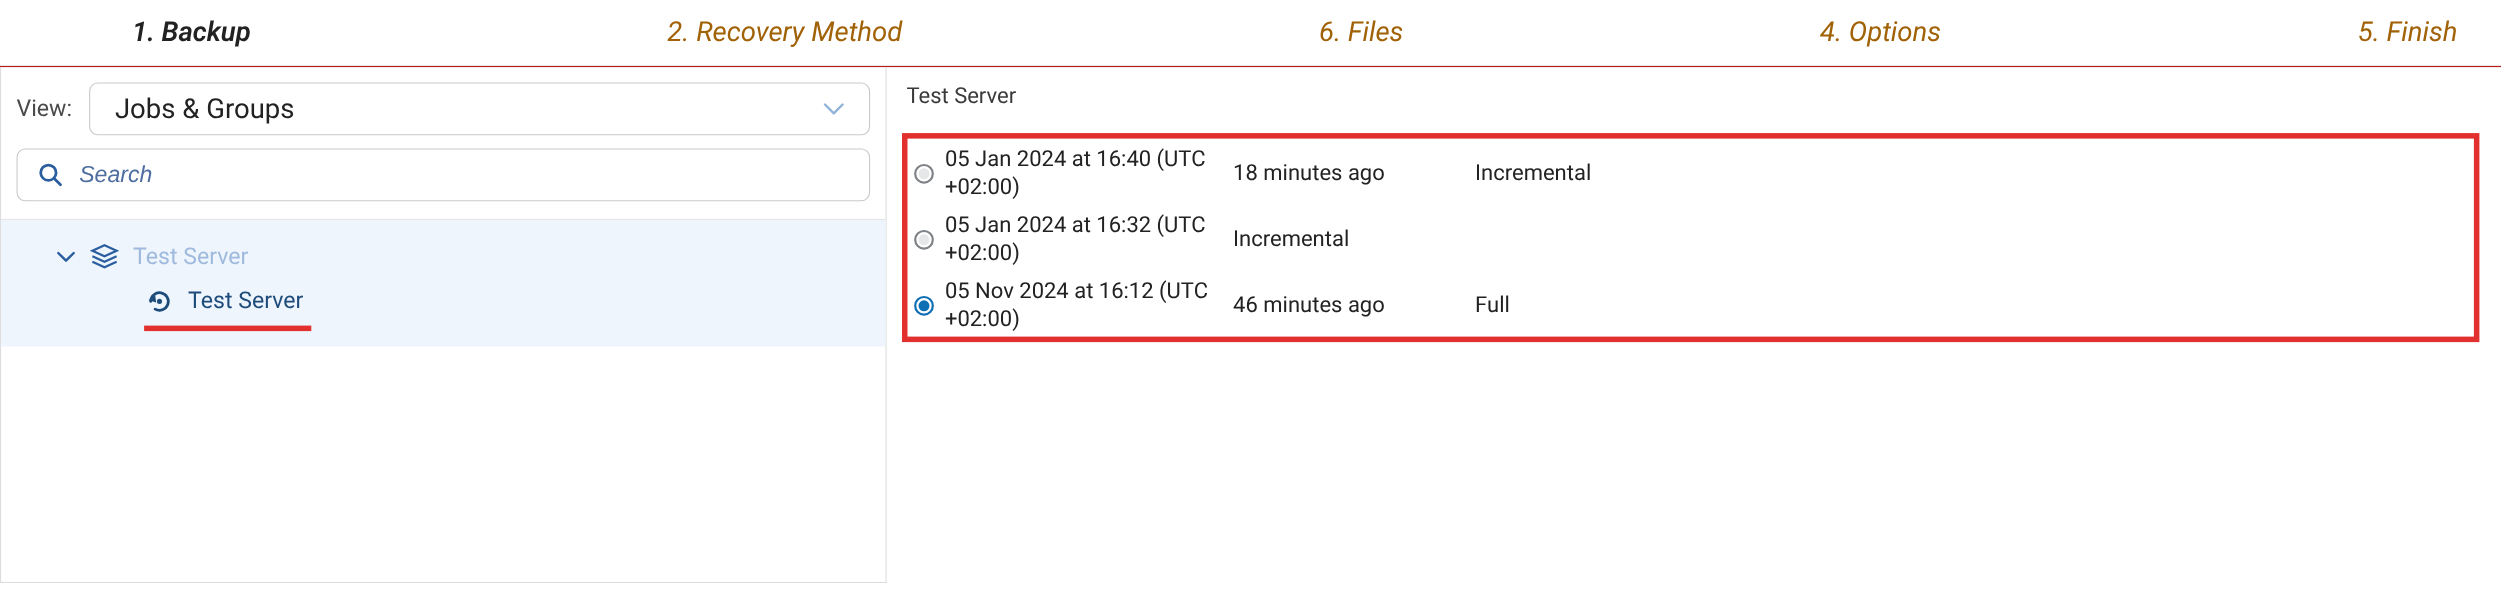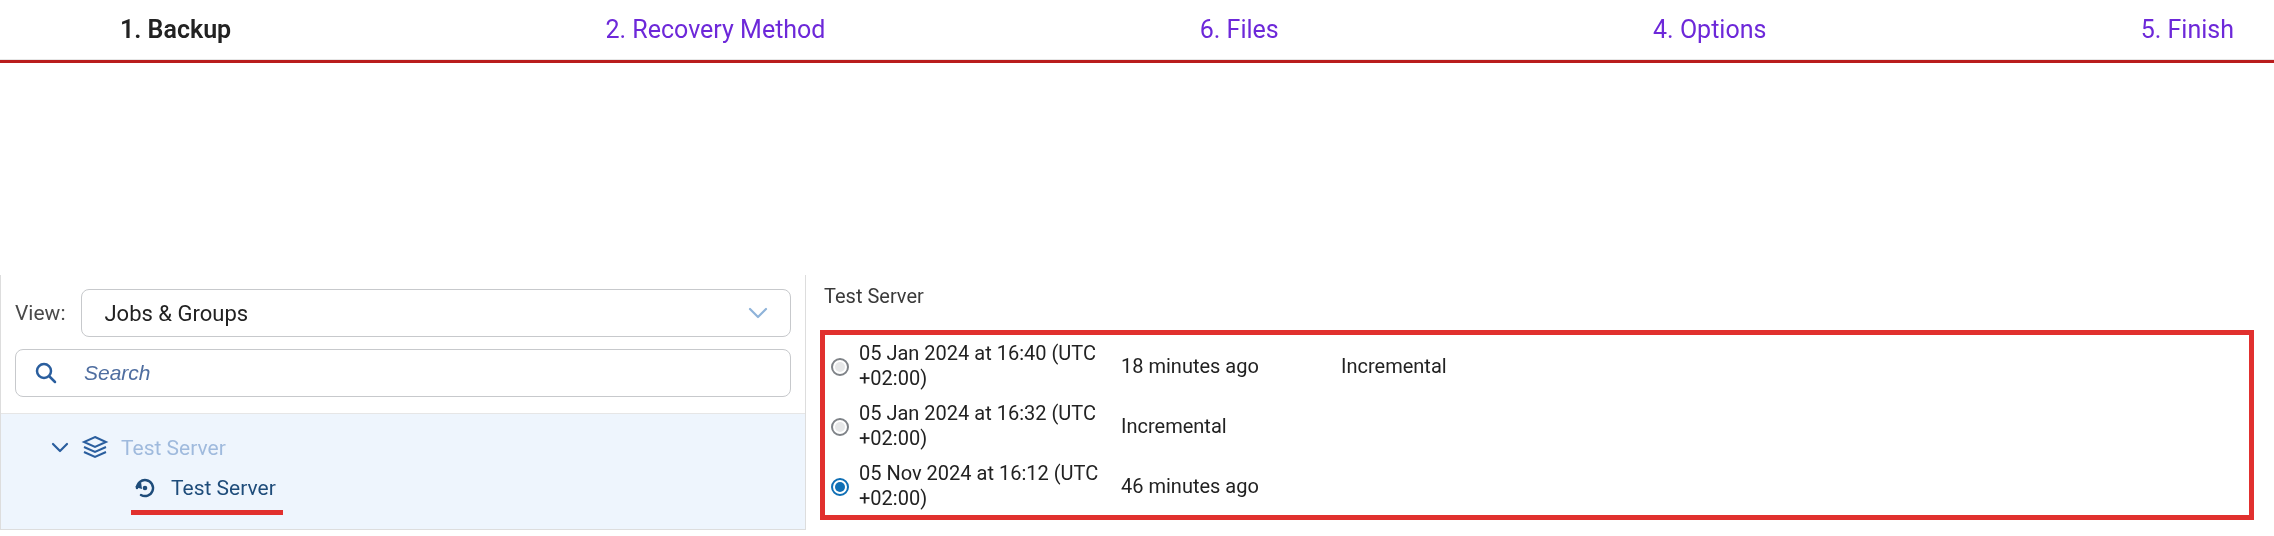--- a/index.html
+++ b/index.html
@@ -7,36 +7,36 @@
     margin: 0; padding: 0;
     font-family: -apple-system, BlinkMacSystemFont, "Segoe UI", Roboto, Helvetica, Arial, sans-serif;
     background: #fff;
     color: #222;
   }
   .wizard-steps {
     display: flex;
     padding: 15px 40px 15px 120px;
     justify-content: space-between;
     border-bottom: 1px solid #e6e6e6;
+    font-style: italic;
   }
   .wizard-step {
     font-size: 25px;
-    color: #6d28d9;
+    color: #a16207;
     font-weight: 400;
     cursor: pointer;
   }
   .wizard-step.active {
     color: #222;
     font-weight: 600;
   }
   .main-area {
     display: flex;
     height: 470px;
-    border-top: 3px solid #b91c1c;
-    align-items: flex-end;
+    border-top: 1px solid #b91c1c;
   }
   .left-pane {
     width: 806px;
     border: 1px solid #ddd;
     border-top: none;
     display: flex;
     flex-direction: column;
     padding-top: 10px;
   }
   .view-row {
@@ -52,32 +52,32 @@
   .select {
     flex: 1;
     border: 1px solid #c7c9cc;
     border-radius: 8px;
     height: 48px;
     display: flex;
     align-items: center;
     justify-content: space-between;
     padding: 0 22px 0 22px;
     background: #fff;
-    font-size: 22px;
+    font-size: 25px;
     color: #222;
     cursor: pointer;
   }
   .search-row { padding: 0 14px 0 14px; }
   .search-wrap {
     border: 1px solid #c7c9cc;
     border-radius: 8px;
     height: 48px;
     display: flex;
     align-items: center;
-    gap: 24px;
+    gap: 12px;
     padding: 0 18px;
     background: #fff;
   }
   .search-input {
     border: none;
     outline: none;
     font-size: 21px;
     font-style: italic;
     color: #4f6ea0;
     flex: 1;
@@ -242,18 +242,19 @@
       <div class="rp-row">
         <div class="radio unselected"></div>
         <div class="col-date">05 Jan 2024 at 16:32 (UTC +02:00)</div>
         <div class="col-type">Incremental</div>
       </div>
 
       <div class="rp-row">
         <div class="radio selected"></div>
         <div class="col-date">05 Nov 2024 at 16:12 (UTC +02:00)</div>
         <div class="col-age">46 minutes ago</div>
+        <div class="col-type">Full</div>
       </div>
 
     </div>
   </div>
 
 </div>
 
 </body></html>

